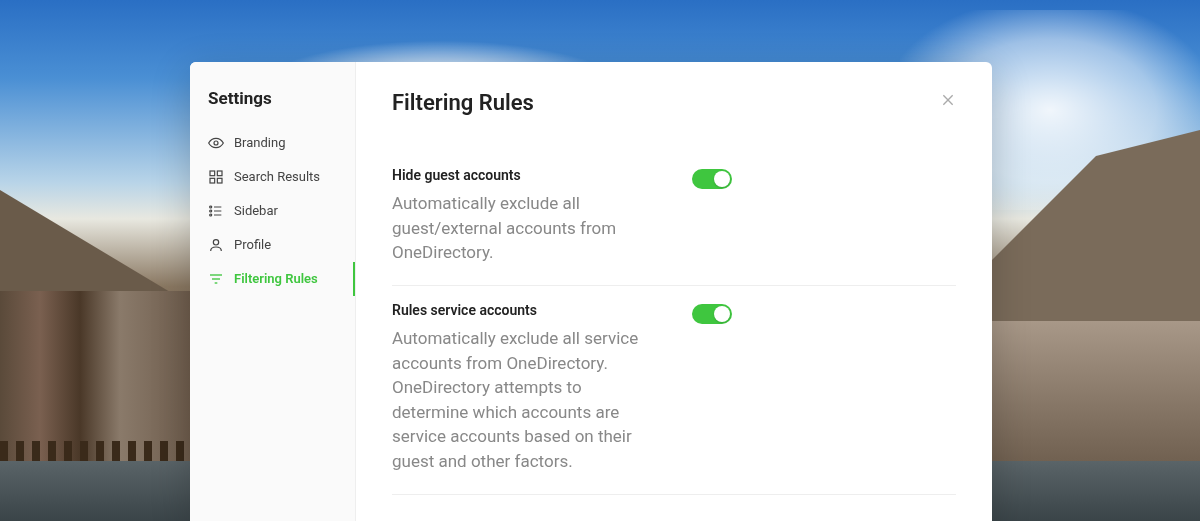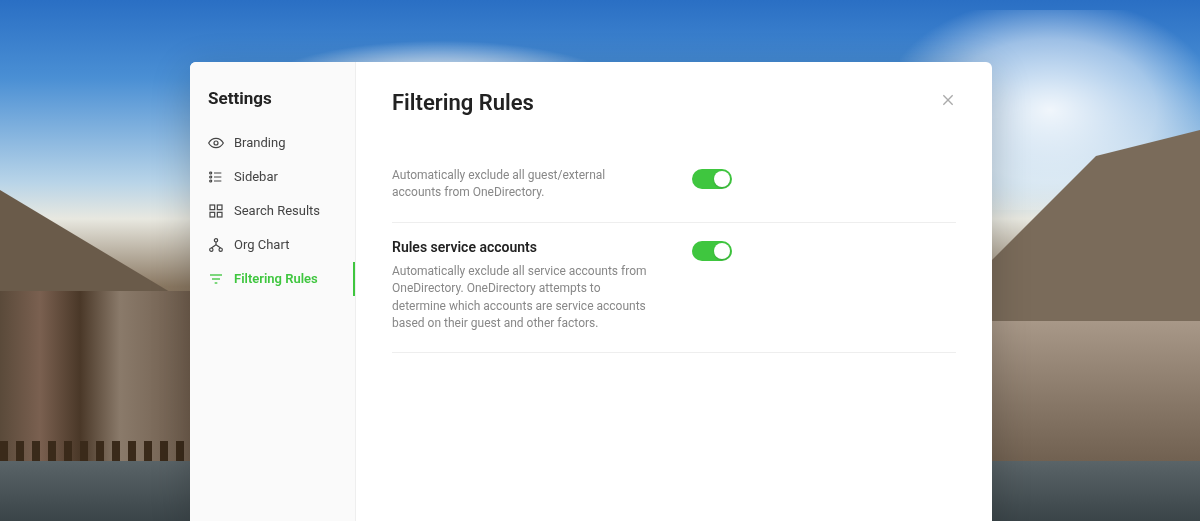--- a/index.html
+++ b/index.html
@@ -126,21 +126,21 @@
       gap: 40px;
     }
     .setting-text { flex: 1; max-width: 260px; }
     .setting-title {
       font-size: 14px;
       font-weight: 600;
       color: #222;
       margin-bottom: 8px;
     }
     .setting-desc {
-      font-size: 12px;
+      font-size: 17px;
       color: #888;
       line-height: 1.45;
     }
     .toggle-wrap {
       flex-shrink: 0;
       padding-top: 2px;
     }
     .toggle {
       width: 40px; height: 20px;
       border-radius: 20px;
@@ -180,56 +180,54 @@
             <path d="M1 12s4-7 11-7 11 7 11 7-4 7-11 7S1 12 1 12z"></path>
             <circle cx="12" cy="12" r="3"></circle>
           </svg>
       </span>
       <span>Branding</span>
     </div>
 
     <div class="sidebar-item">
       <span class="icon">
         <svg width="16" height="16" viewBox="0 0 24 24" fill="none" stroke="currentColor" stroke-width="1.8">
+            <rect x="3" y="3" width="7" height="7"></rect>
+            <rect x="14" y="3" width="7" height="7"></rect>
+            <rect x="3" y="14" width="7" height="7"></rect>
+            <rect x="14" y="14" width="7" height="7"></rect>
+          </svg>
+      </span>
+      <span>Search Results</span>
+    </div>
+
+    <div class="sidebar-item">
+      <span class="icon">
+        <svg width="16" height="16" viewBox="0 0 24 24" fill="none" stroke="currentColor" stroke-width="1.8">
             <circle cx="4" cy="6" r="1.5"></circle>
             <line x1="9" y1="6" x2="20" y2="6"></line>
             <circle cx="4" cy="12" r="1.5"></circle>
             <line x1="9" y1="12" x2="20" y2="12"></line>
             <circle cx="4" cy="18" r="1.5"></circle>
             <line x1="9" y1="18" x2="20" y2="18"></line>
           </svg>
       </span>
       <span>Sidebar</span>
     </div>
 
-    <div class="sidebar-item">
-      <span class="icon">
-        <svg width="16" height="16" viewBox="0 0 24 24" fill="none" stroke="currentColor" stroke-width="1.8">
-            <rect x="3" y="3" width="7" height="7"></rect>
-            <rect x="14" y="3" width="7" height="7"></rect>
-            <rect x="3" y="14" width="7" height="7"></rect>
-            <rect x="14" y="14" width="7" height="7"></rect>
-          </svg>
-      </span>
-      <span>Search Results</span>
-    </div>
-
-
-
-    <div class="sidebar-item">
-      <span class="icon">
-        <svg width="16" height="16" viewBox="0 0 24 24" fill="none" stroke="currentColor" stroke-width="1.8">
-            <circle cx="12" cy="5" r="2.5"></circle>
-            <circle cx="5" cy="19" r="2.5"></circle>
-            <circle cx="19" cy="19" r="2.5"></circle>
-            <path d="M12 7.5v4M12 11.5l-7 5M12 11.5l7 5"></path>
-          </svg>
-      </span>
-      <span>Org Chart</span>
-    </div>
+
+    <div class="sidebar-item">
+      <span class="icon">
+        <svg width="16" height="16" viewBox="0 0 24 24" fill="none" stroke="currentColor" stroke-width="1.8">
+            <circle cx="12" cy="8" r="4"></circle>
+            <path d="M4 21c0-4 4-6 8-6s8 2 8 6"></path>
+          </svg>
+      </span>
+      <span>Profile</span>
+    </div>
+
 
     <div class="sidebar-item active">
       <span class="icon">
         <svg width="16" height="16" viewBox="0 0 24 24" fill="none" stroke="currentColor" stroke-width="2">
             <line x1="3" y1="6" x2="21" y2="6"></line>
             <line x1="6" y1="12" x2="18" y2="12"></line>
             <line x1="10" y1="18" x2="14" y2="18"></line>
           </svg>
       </span>
       <span>Filtering Rules</span>
@@ -243,20 +241,21 @@
             <line x1="5" y1="5" x2="19" y2="19"></line>
             <line x1="19" y1="5" x2="5" y2="19"></line>
           </svg>
       </span>
     </div>
 
     <h1 class="page-title">Filtering Rules</h1>
 
     <div class="setting-row">
       <div class="setting-text">
+        <div class="setting-title">Hide guest accounts</div>
         <div class="setting-desc">Automatically exclude all guest/external accounts from OneDirectory.</div>
       </div>
       <div class="toggle-wrap">
         <div class="toggle"></div>
       </div>
     </div>
 
     <div class="setting-row">
       <div class="setting-text">
         <div class="setting-title">Rules service accounts</div>

